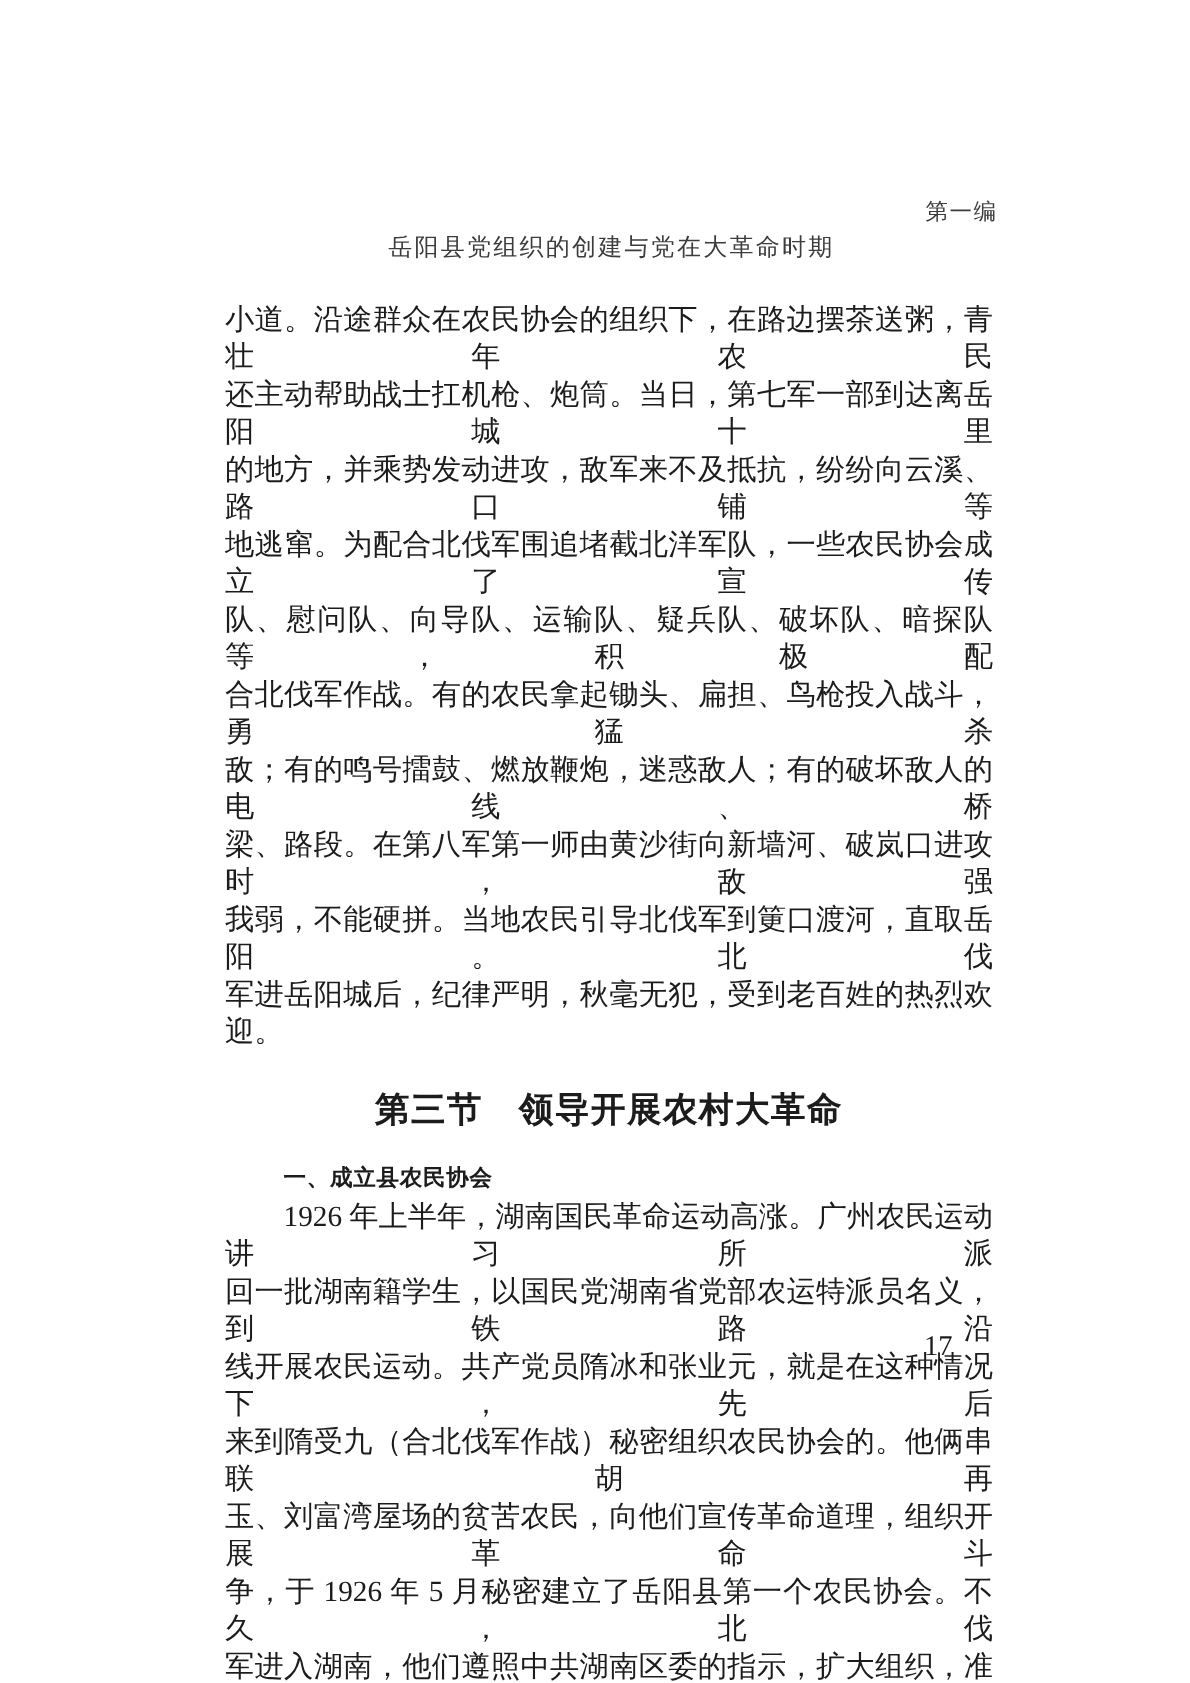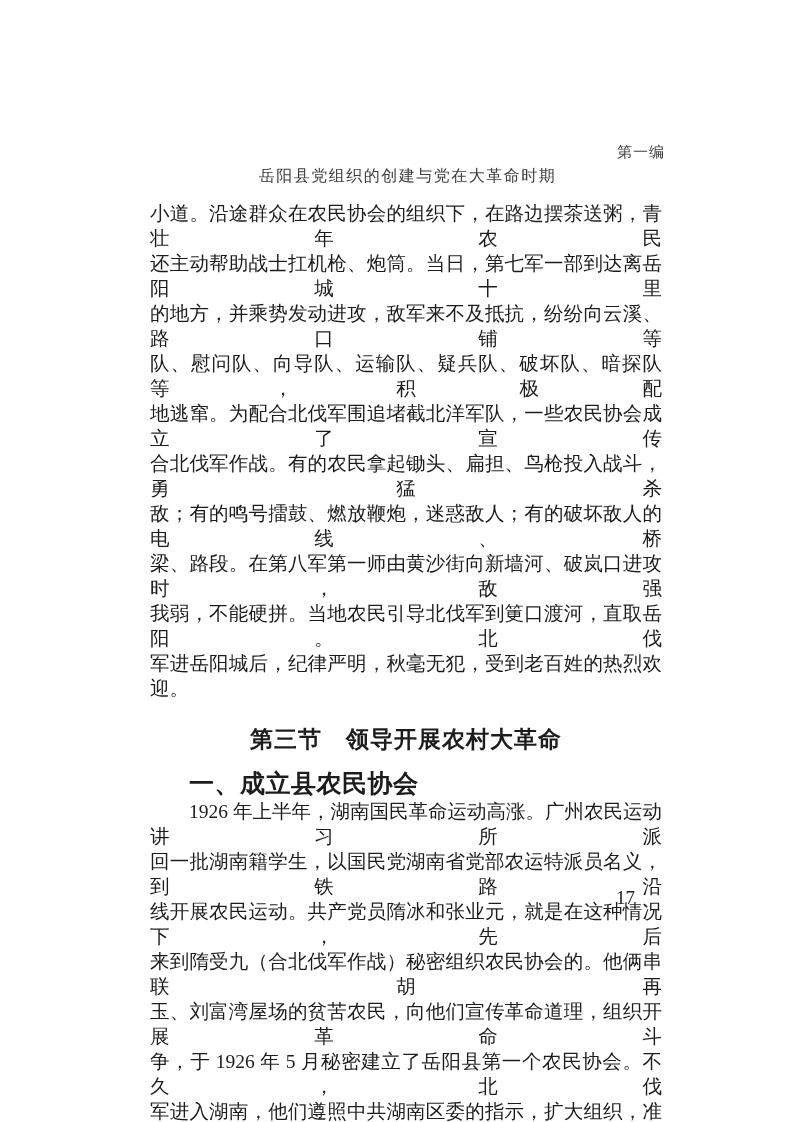--- a/index.html
+++ b/index.html
@@ -7,21 +7,21 @@
     position: relative;
     width: 793px;
     height: 1122px;
     background: #ffffff;
     font-family: "Liberation Serif", "DejaVu Serif", serif;
     color: #1c1c1c;
     overflow: hidden;
   }
   .running-head {
     position: absolute;
-    top: 142px;
+    top: 132px;
     left: 150px;
     width: 515px;
     text-align: right;
     color: #3c3c3c;
   }
   .rh-part {
     font-size: 15px;
     line-height: 20px;
     letter-spacing: 1px;
   }
@@ -53,23 +53,23 @@
   .section-title {
     font-family: "Liberation Sans", "DejaVu Sans", sans-serif;
     font-weight: bold;
     font-size: 23px;
     line-height: 28px;
     text-align: center;
     letter-spacing: 1px;
     margin: 24px 0 0 0;
   }
   .subsection-title {
-    font-family: Liberation Mono, monospace;
+    font-family: Liberation Serif, serif;
     font-weight: bold;
-    font-size: 25px;
+    font-size: 15px;
     line-height: 26px;
     margin: 20px 0 0 0;
     padding-left: 39px;
     letter-spacing: 0.5px;
   }
   .page-number {
     position: absolute;
     top: 886px;
     right: 158px;
     font-size: 19px;
@@ -86,22 +86,22 @@
     <div class="rh-part">第一编</div>
     <div class="rh-title">岳阳县党组织的创建与党在大革命时期</div>
   </div>
 
   <div class="body-text">
 
     <div class="para">
         <div class="line">小道。沿途群众在农民协会的组织下，在路边摆茶送粥，青壮年农民</div>
         <div class="line">还主动帮助战士扛机枪、炮筒。当日，第七军一部到达离岳阳城十里</div>
         <div class="line">的地方，并乘势发动进攻，敌军来不及抵抗，纷纷向云溪、路口铺等</div>
+        <div class="line">地逃窜。为配合北伐军围追堵截北洋军队，一些农民协会成立了宣传</div>
         <div class="line">队、慰问队、向导队、运输队、疑兵队、破坏队、暗探队等，积极配</div>
-        <div class="line">地逃窜。为配合北伐军围追堵截北洋军队，一些农民协会成立了宣传</div>
         <div class="line">合北伐军作战。有的农民拿起锄头、扁担、鸟枪投入战斗，勇猛杀</div>
         <div class="line">敌；有的鸣号擂鼓、燃放鞭炮，迷惑敌人；有的破坏敌人的电线、桥</div>
         <div class="line">梁、路段。在第八军第一师由黄沙街向新墙河、破岚口进攻时，敌强</div>
         <div class="line">我弱，不能硬拼。当地农民引导北伐军到筻口渡河，直取岳阳。北伐</div>
         <div class="line">军进岳阳城后，纪律严明，秋毫无犯，受到老百姓的热烈欢迎。</div>
       </div>
 
     <h2 class="section-title">第三节　领导开展农村大革命</h2>
 
     <h3 class="subsection-title">一、成立县农民协会</h3>

